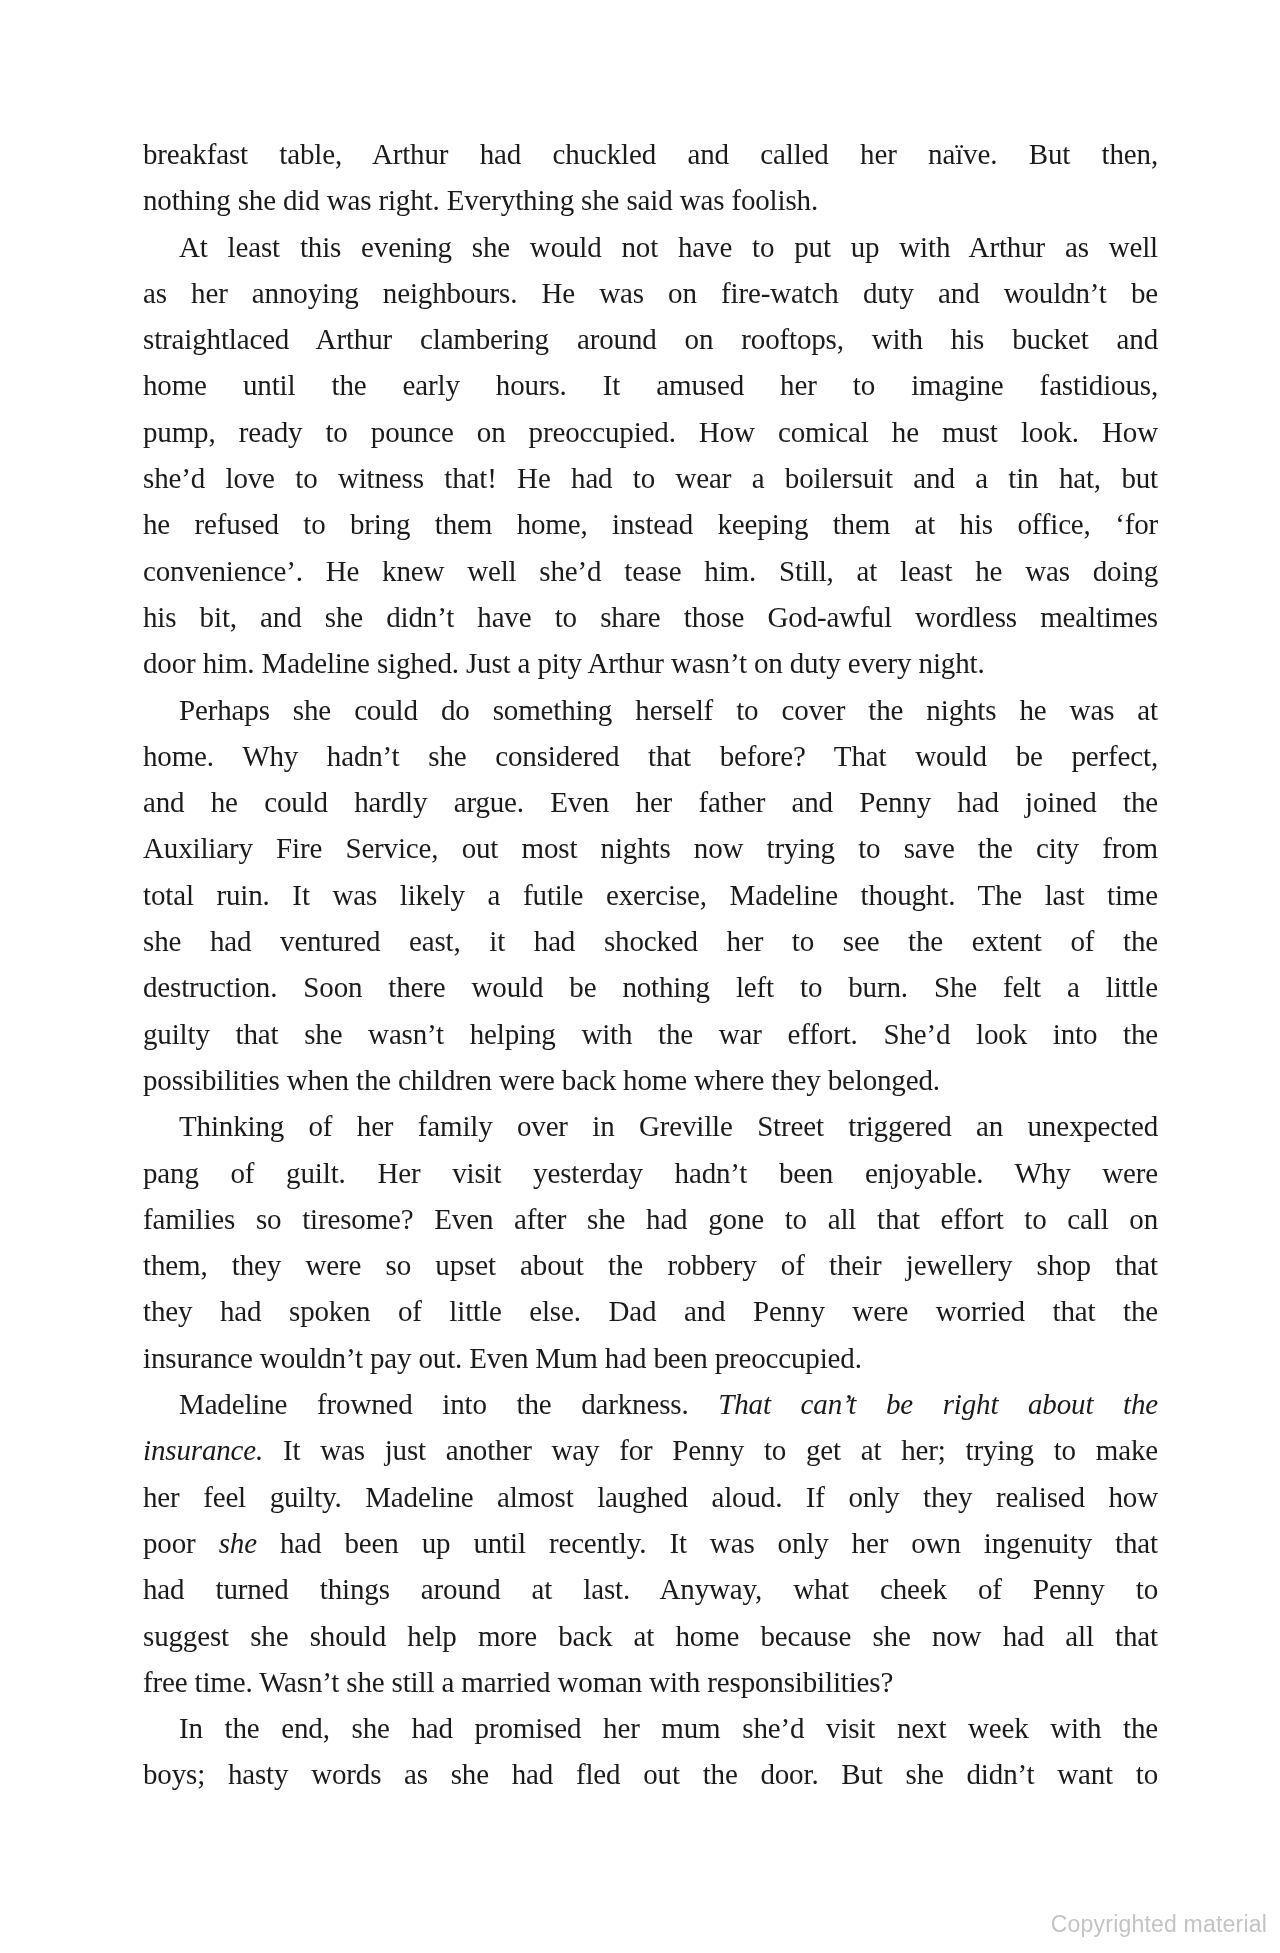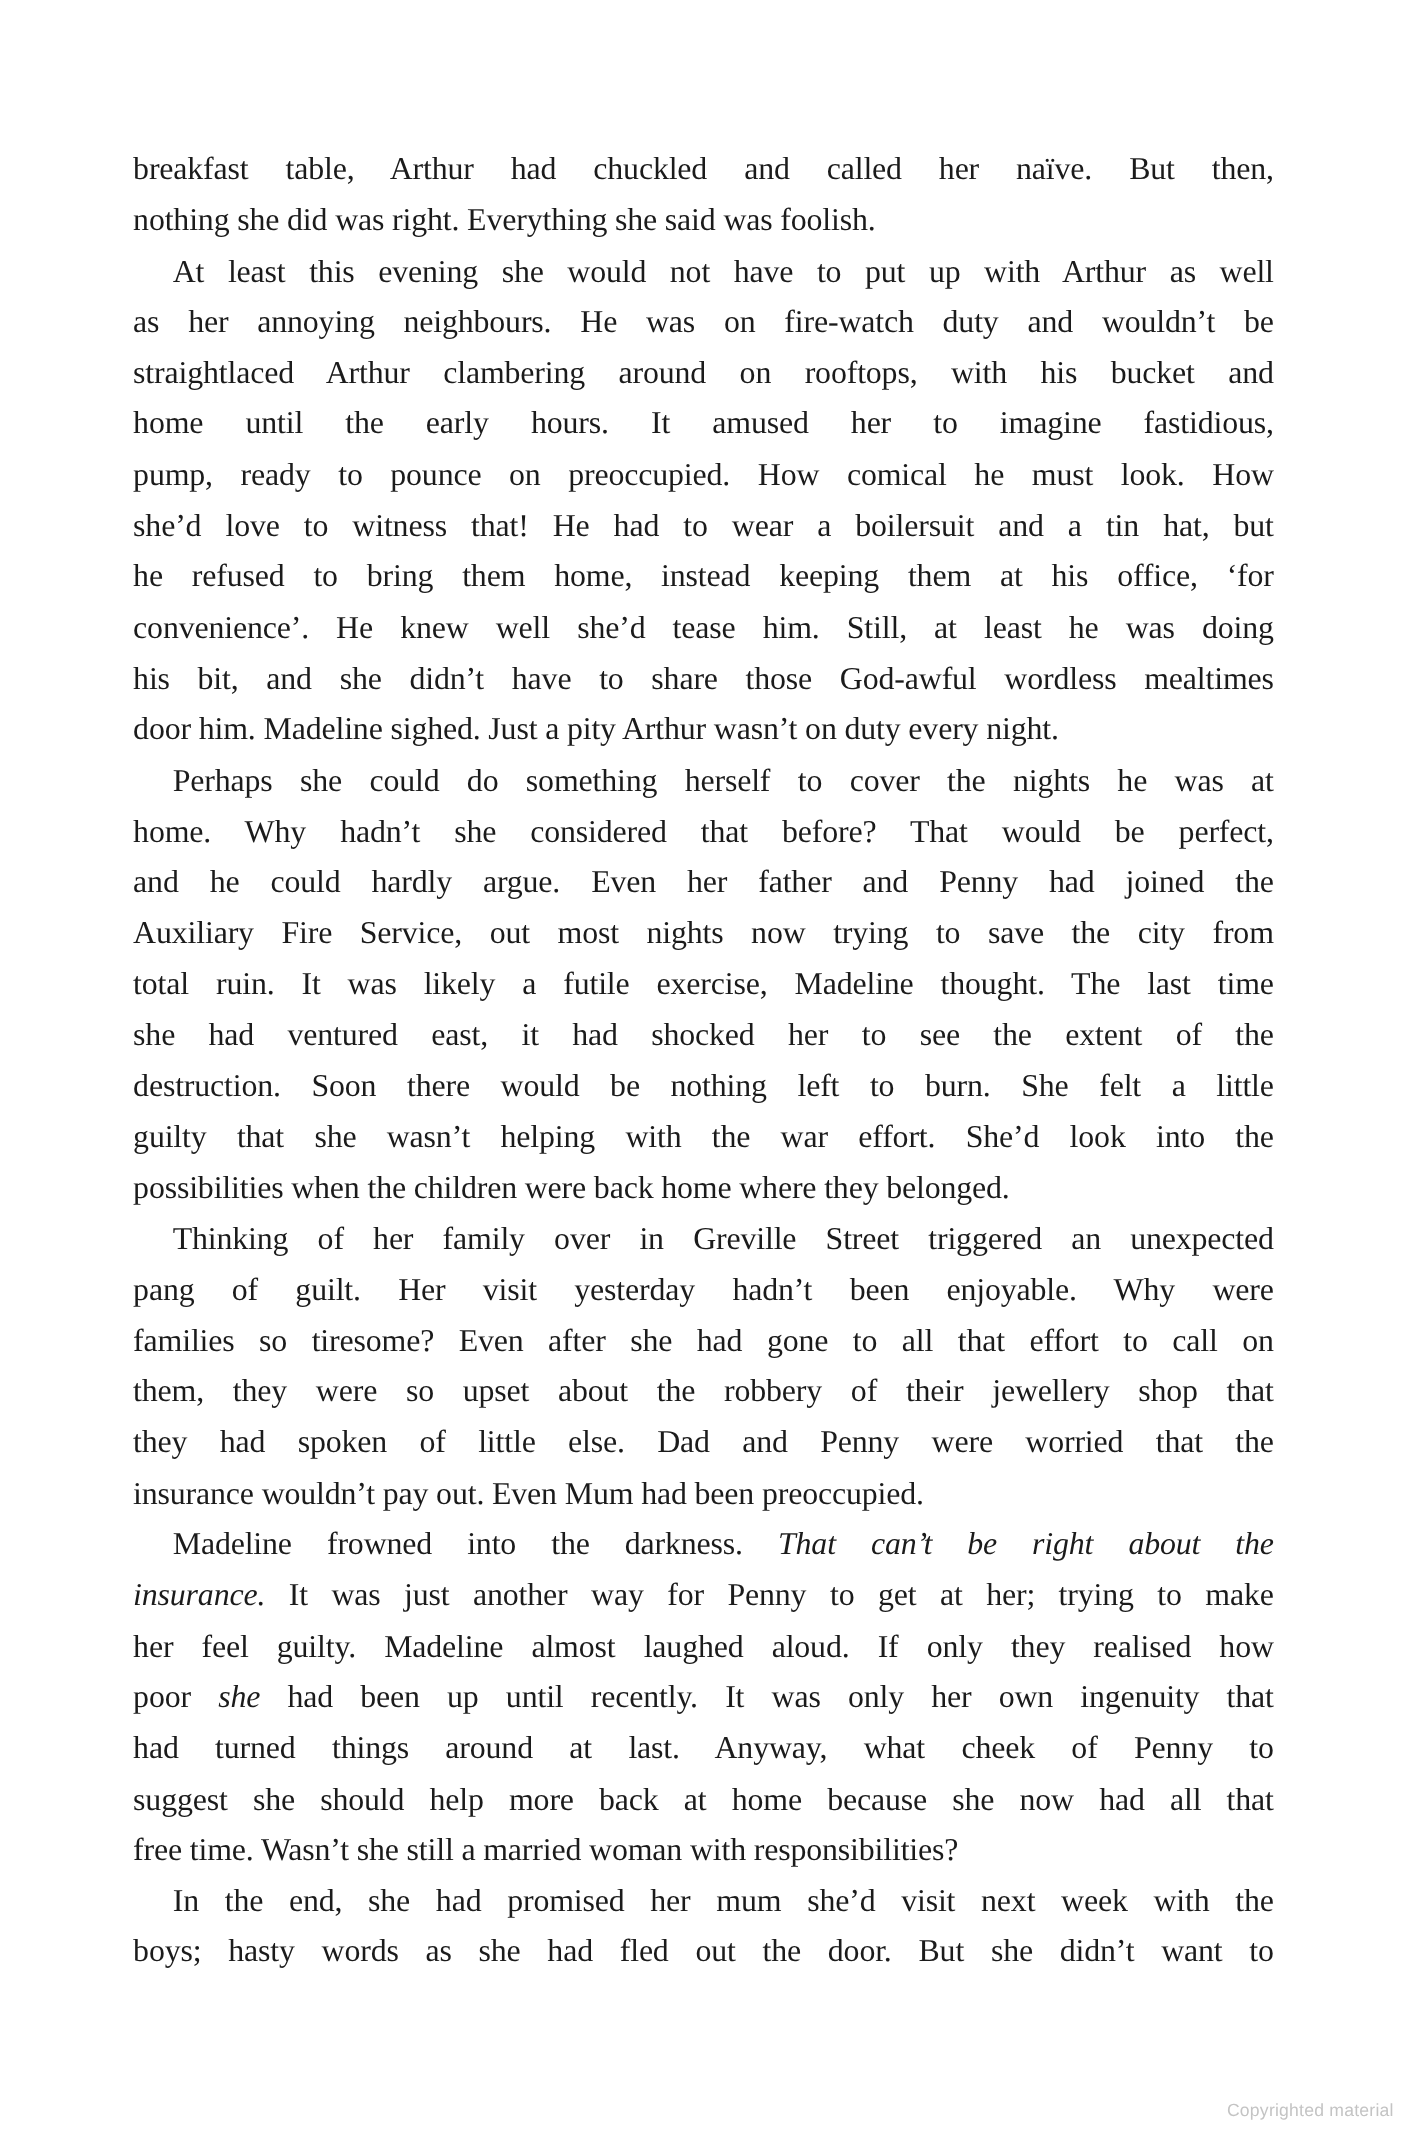--- a/index.html
+++ b/index.html
@@ -26,36 +26,37 @@
     letter-spacing: -0.15px;
   }
   .paragraph {
     margin: 0;
     padding: 0;
   }
   .line {
     text-align: justify;
     text-align-last: justify;
     white-space: normal;
+    margin-left: 22px;
   }
   .line.lastline {
     text-align-last: left;
   }
   .line.indent {
     padding-left: 36px;
   }
   .line i {
     font-style: italic;
   }
   #copyright {
     position: absolute;
     top: 1911px;
     right: 13px;
     font-family: "Liberation Sans", sans-serif;
-    font-size: 16px;
+    font-size: 23px;
     color: #c4c4c4;
     letter-spacing: 0.2px;
   }
 </style>
 </head>
 <body>
 
 <div id="page">
   <div id="book-text">
       <div class="paragraph">

